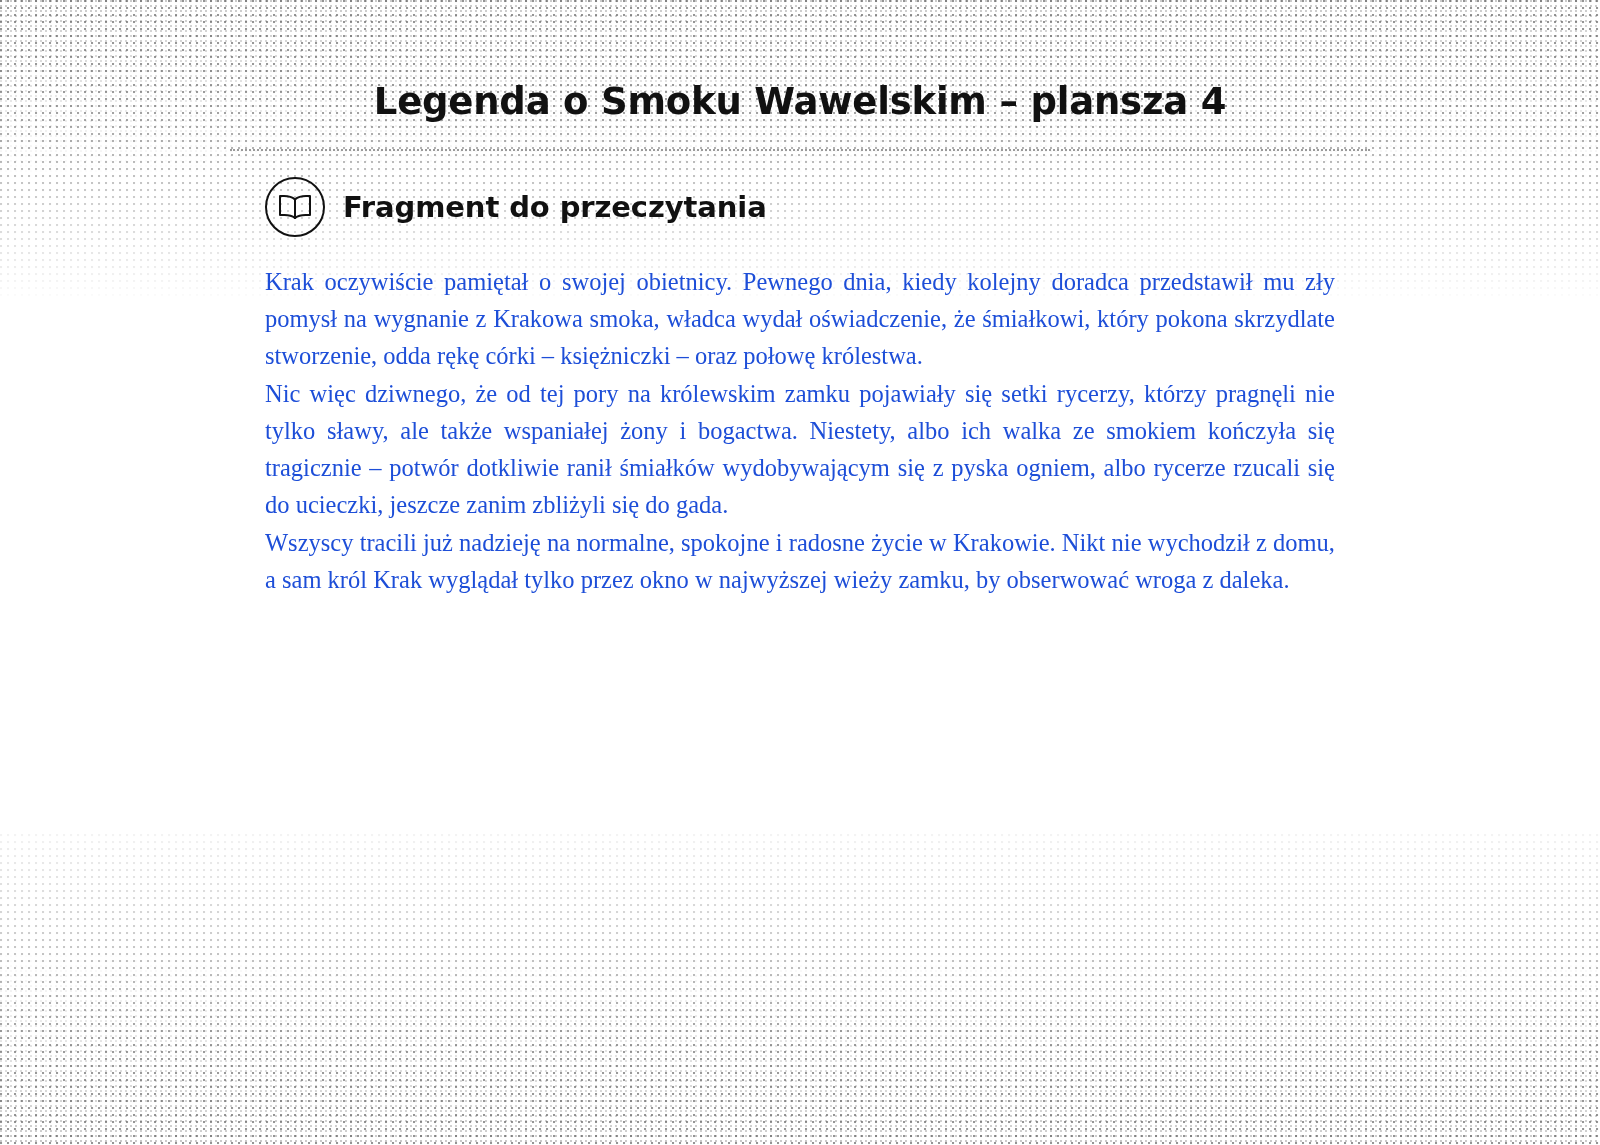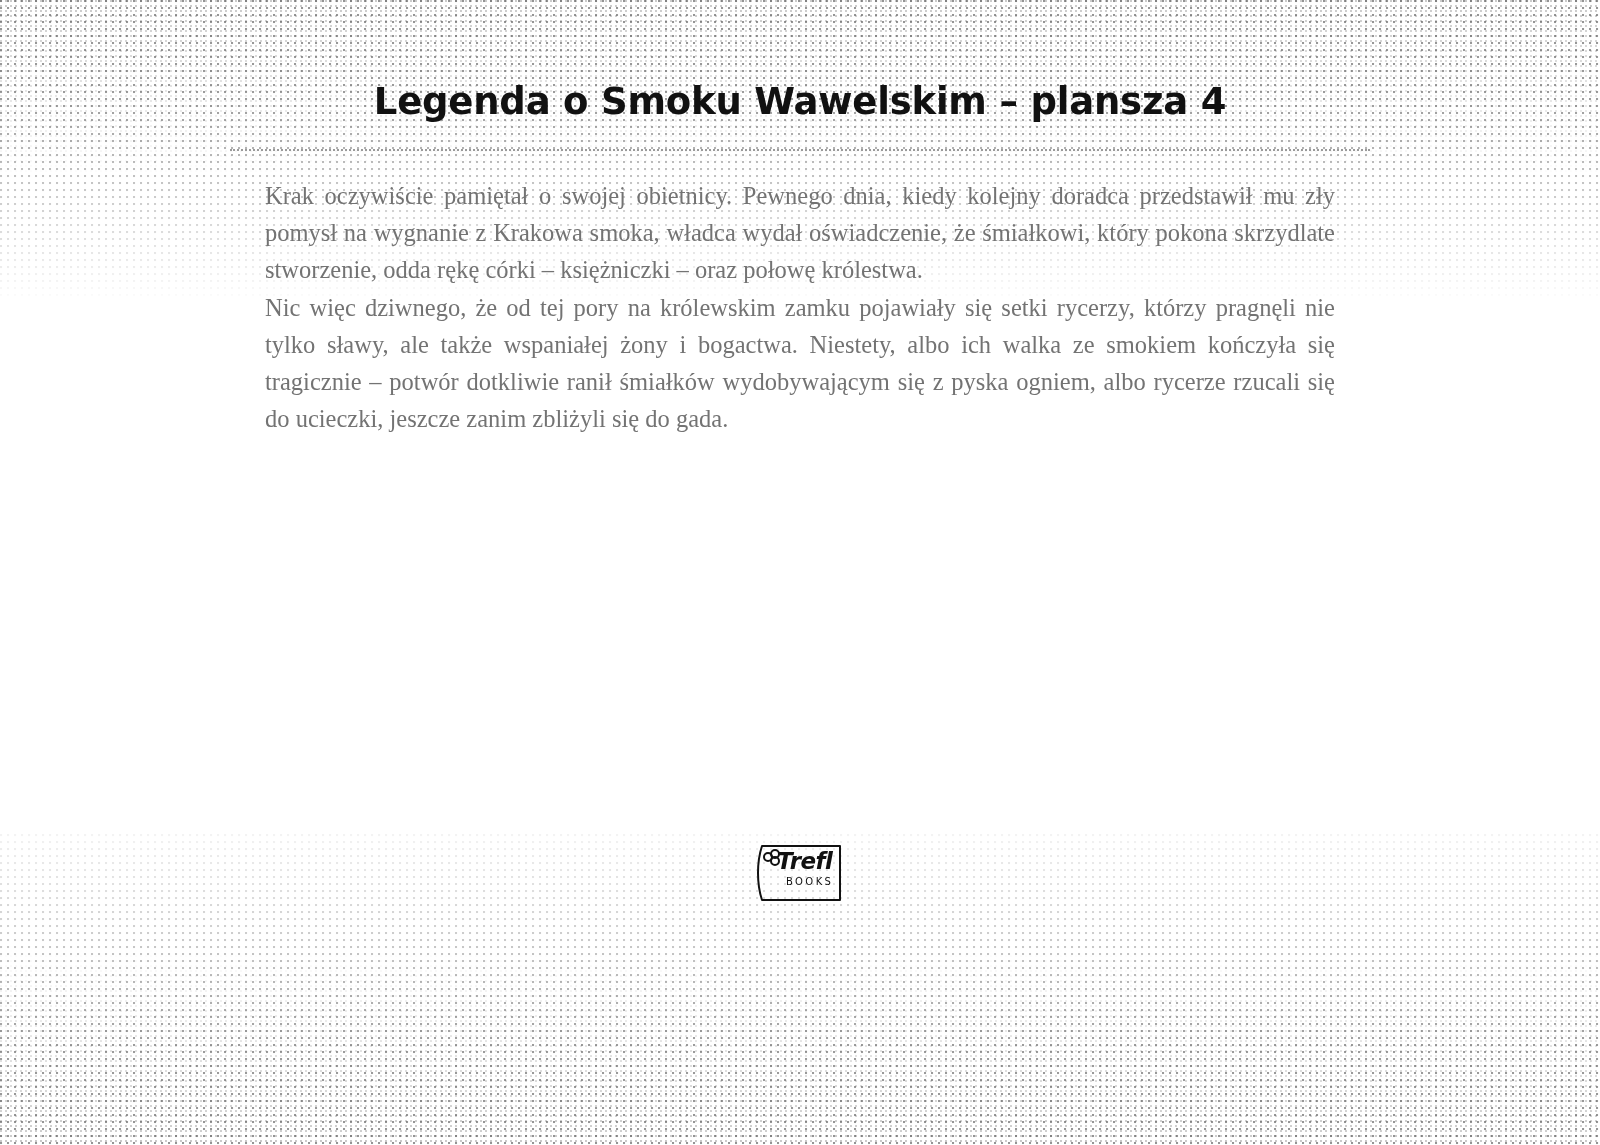--- a/index.html
+++ b/index.html
@@ -136,21 +136,21 @@
     letter-spacing: -0.1px;
   }
 
   .body-text {
     width: 1070px;
     margin: 26px auto 0 auto;
     font-family: "Liberation Serif", serif;
     font-size: 24.5px;
     line-height: 1.52;
     text-align: justify;
-    color: #737373;
+    color: #1d4ed8;
     hyphens: auto;
   }
   .body-text p { margin: 0; }
 
   
   .footer {
     position: absolute;
     left: 0;
     top: 840px;
     width: 1600px;
@@ -196,34 +196,33 @@
   <div class="texture texture-soft-bottom"></div>
   <div class="paper-band"></div>
 
   <div class="content">
 
     <h1 class="title">Legenda o Smoku Wawelskim – plansza 4</h1>
 
 
     <div class="divider"></div>
 
+    <div class="section-head">
+      <span class="book-icon">
+        <svg width="34" height="26" viewBox="0 0 34 26" fill="none" xmlns="http://www.w3.org/2000/svg">
+          <path d="M17 5.5C14.2 3 10.6 2 6 2H2v19h4.5c4.4 0 7.9 1 10.5 3" stroke="#111" stroke-width="2" stroke-linejoin="round" stroke-linecap="round" fill="none"></path>
+          <path d="M17 5.5C19.8 3 23.4 2 28 2h4v19h-4.5c-4.4 0-7.9 1-10.5 3" stroke="#111" stroke-width="2" stroke-linejoin="round" stroke-linecap="round" fill="none"></path>
+          <path d="M17 5.5V24" stroke="#111" stroke-width="2" stroke-linecap="round"></path>
+        </svg>
+      </span>
+      <span class="section-title">Fragment do przeczytania</span>
+    </div>
 
     <div class="body-text">
       <p>Krak oczywiście pamiętał o swojej obietnicy. Pewnego dnia, kiedy kolejny doradca przedstawił mu zły pomysł na wygnanie z Krakowa smoka, władca wydał oświadczenie, że śmiałkowi, który pokona skrzydlate stworzenie, odda rękę córki – księżniczki – oraz połowę królestwa.</p>
       <p>Nic więc dziwnego, że od tej pory na królewskim zamku pojawiały się setki rycerzy, którzy pragnęli nie tylko sławy, ale także wspaniałej żony i bogactwa. Niestety, albo ich walka ze smokiem kończyła się tragicznie – potwór dotkliwie ranił śmiałków wydobywającym się z pyska ogniem, albo rycerze rzucali się do ucieczki, jeszcze zanim zbliżyli się do gada.</p>
+      <p>Wszyscy tracili już nadzieję na normalne, spokojne i radosne życie w Krakowie. Nikt nie wychodził z domu, a sam król Krak wyglądał tylko przez okno w najwyższej wieży zamku, by obserwować wroga z daleka.</p>
     </div>
 
   </div>
 
-  <div class="footer">
-    <div class="logo">
-      <svg width="104" height="66" viewBox="0 0 104 66" fill="none" xmlns="http://www.w3.org/2000/svg">
-        <path d="M14 6 H92 V60 H14 Q10 48 10 33 Q10 18 14 6 Z" stroke="#111" stroke-width="2" fill="none" stroke-linejoin="round"></path>
-        <circle cx="20" cy="17" r="4" stroke="#111" stroke-width="2" fill="none"></circle>
-        <circle cx="27" cy="14" r="4" stroke="#111" stroke-width="2" fill="none"></circle>
-        <circle cx="27" cy="21" r="4" stroke="#111" stroke-width="2" fill="none"></circle>
-      </svg>
-      <span class="logo-word">Trefl</span>
-      <span class="logo-sub">BOOKS</span>
-    </div>
-  </div>
 
 </div>
 
 </body></html>

